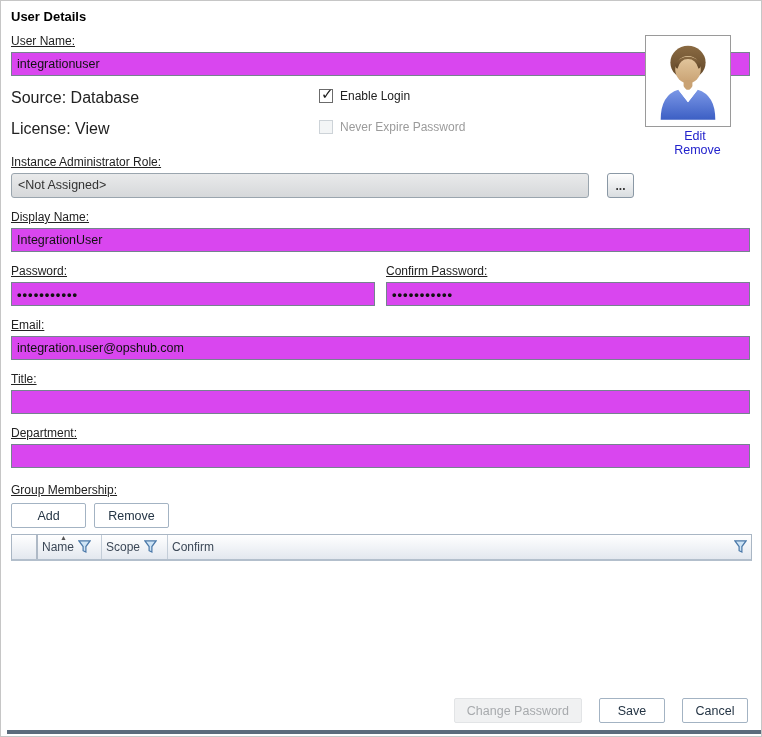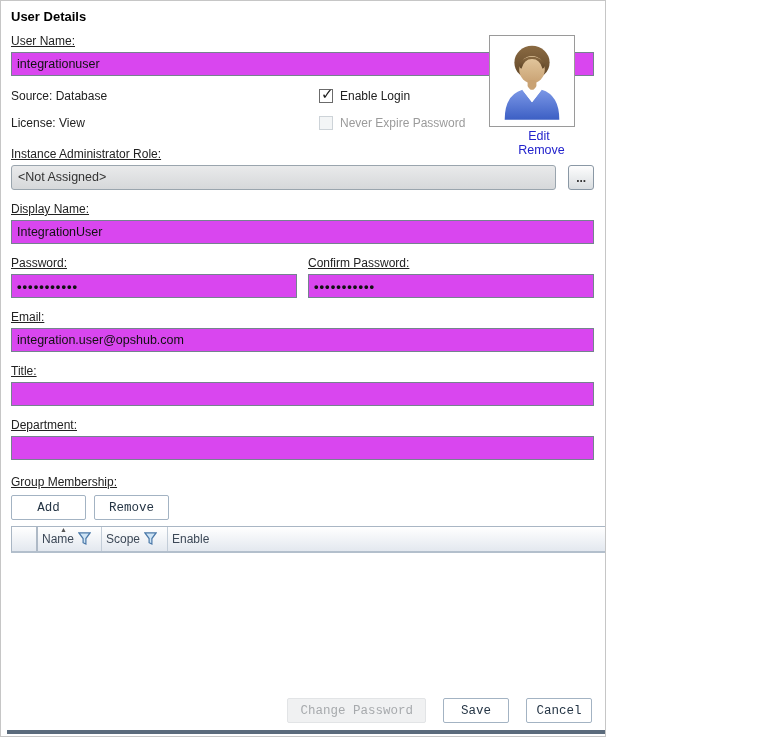--- a/index.html
+++ b/index.html
@@ -1,53 +1,53 @@
 <!DOCTYPE html>
 <html><head>
 <meta charset="utf-8">
 <style>
   * { box-sizing: border-box; }
   html,body { margin:0; padding:0; background:#fff; }
   body { font-family:"Liberation Sans","DejaVu Sans",sans-serif; color:#1d1d1d; }
 
   .panel {
-    position:relative; width:606px; height:737px;
+    position:relative; width:762px; height:737px;
     border:1px solid #c6c6c6; background:#fff; overflow:hidden;
   }
   .content { padding:8px 11px 0 10px; }
 
   .panel-title { font-size:13px; font-weight:bold; color:#000; }
 
   .lbl { font-size:12px; color:#222; margin:12px 0 4px 0;text-decoration:underline; }
   .lbl.first { margin-top:10px; }
 
   input.txt {
     width:100%; height:24px; border:1px solid #75828f; border-radius:0;
     padding:0 5px; font-family:"Liberation Sans","DejaVu Sans",sans-serif;
     font-size:12.5px; color:#111; outline:none; background:#d946ef;
   }
   input.pwd { letter-spacing:1px; font-size:13px; font-weight:bold; }
 
   .w-name { width:613px; }
 
   .info-row { display:flex; margin-top:13px; align-items:flex-start; }
-  .info-left { width:308px; font-size:12px; color:#222; }
+  .info-left { width:308px; font-size:16px; color:#222; }
   .cbx-wrap { display:flex; align-items:center; font-size:12px; color:#222; }
   .cbx {
     width:14px; height:14px; border:1px solid #6b6b6b; background:#fff;
     margin-right:7px; position:relative; flex:0 0 auto;
   }
   .cbx.checked::after {
     content:"✓"; position:absolute; left:1px; top:-5px;
     font-size:15px; font-weight:bold; color:#1a1a1a;
   }
   .cbx.disabled { border-color:#cdd3d8; background:#f3f5f6; }
   .cbx-wrap.disabled-lbl { color:#9b9b9b; }
 
-  .role-row { display:flex; align-items:flex-end; }
+  .role-row { display:flex; align-items:flex-end;gap:6px; }
   .role-value {
     width:578px; height:25px; line-height:23px; padding:0 6px;
     border:1px solid #9aa5ae; border-radius:3px; font-size:12.5px; color:#333;
     background:linear-gradient(#e9eaeb,#d6d8da);
   }
   .browse-btn {
     margin-left:12px; width:27px; height:25px; border:1px solid #8a98a5; border-radius:3px;
     background:linear-gradient(#fdfdfd,#d9dde0); font-size:12px; font-weight:bold; color:#333;
     line-height:10px; cursor:pointer; padding:0;
   }
@@ -59,21 +59,21 @@
   .avatar-box {
     width:86px; height:92px; border:1px solid #9a9a9a; background:#fff;
     display:flex; align-items:center; justify-content:center; margin:0 auto;
   }
   .avatar-links { margin-top:2px; font-size:12.5px;margin-left:19px; }
   .avatar-links a { color:#2222cc; text-decoration:none; cursor:pointer; }
   .avatar-links .sp { display:inline-block; width:5px; }
 
   .btn {
     height:25px; border:1px solid #a3b3c3; border-radius:2px; background:#fff;
-    font-family:Liberation Mono, monospace;
+    font-family:Liberation Sans, sans-serif;
     font-size:12.5px; color:#253545; cursor:pointer;
   }
   .btn.small { width:75px; }
   .gm-buttons { margin-top:6px; display:flex; gap:8px; }
 
   .grid-header {
     margin-top:6px; width:741px; height:27px; display:flex;
     border:1px solid #a9b6c4; border-bottom:2px solid #b3bfcc;
     background:linear-gradient(#ffffff,#e3e8ef);
     font-size:12px; color:#3c4857;
@@ -182,21 +182,21 @@
           <path d="M1 1 L13 1 L8.5 7 L8.5 13 L5.5 11.5 L5.5 7 Z" fill="#cfe4f5" stroke="#4a78a8" stroke-width="1.3"></path>
         </svg>
       </div>
       <div class="gh-cell gh-scope">
         <span class="txt-lbl">Scope</span>
         <svg class="funnel" viewBox="0 0 14 15">
           <path d="M1 1 L13 1 L8.5 7 L8.5 13 L5.5 11.5 L5.5 7 Z" fill="#cfe4f5" stroke="#4a78a8" stroke-width="1.3"></path>
         </svg>
       </div>
       <div class="gh-cell gh-source">
-        <span class="txt-lbl">Enable</span>
+        <span class="txt-lbl">Confirm</span>
         <svg class="funnel" viewBox="0 0 14 15">
           <path d="M1 1 L13 1 L8.5 7 L8.5 13 L5.5 11.5 L5.5 7 Z" fill="#cfe4f5" stroke="#4a78a8" stroke-width="1.3"></path>
         </svg>
       </div>
     </div>
 
   </div>
 
   <div class="avatar-block">
     <div class="avatar-box">

